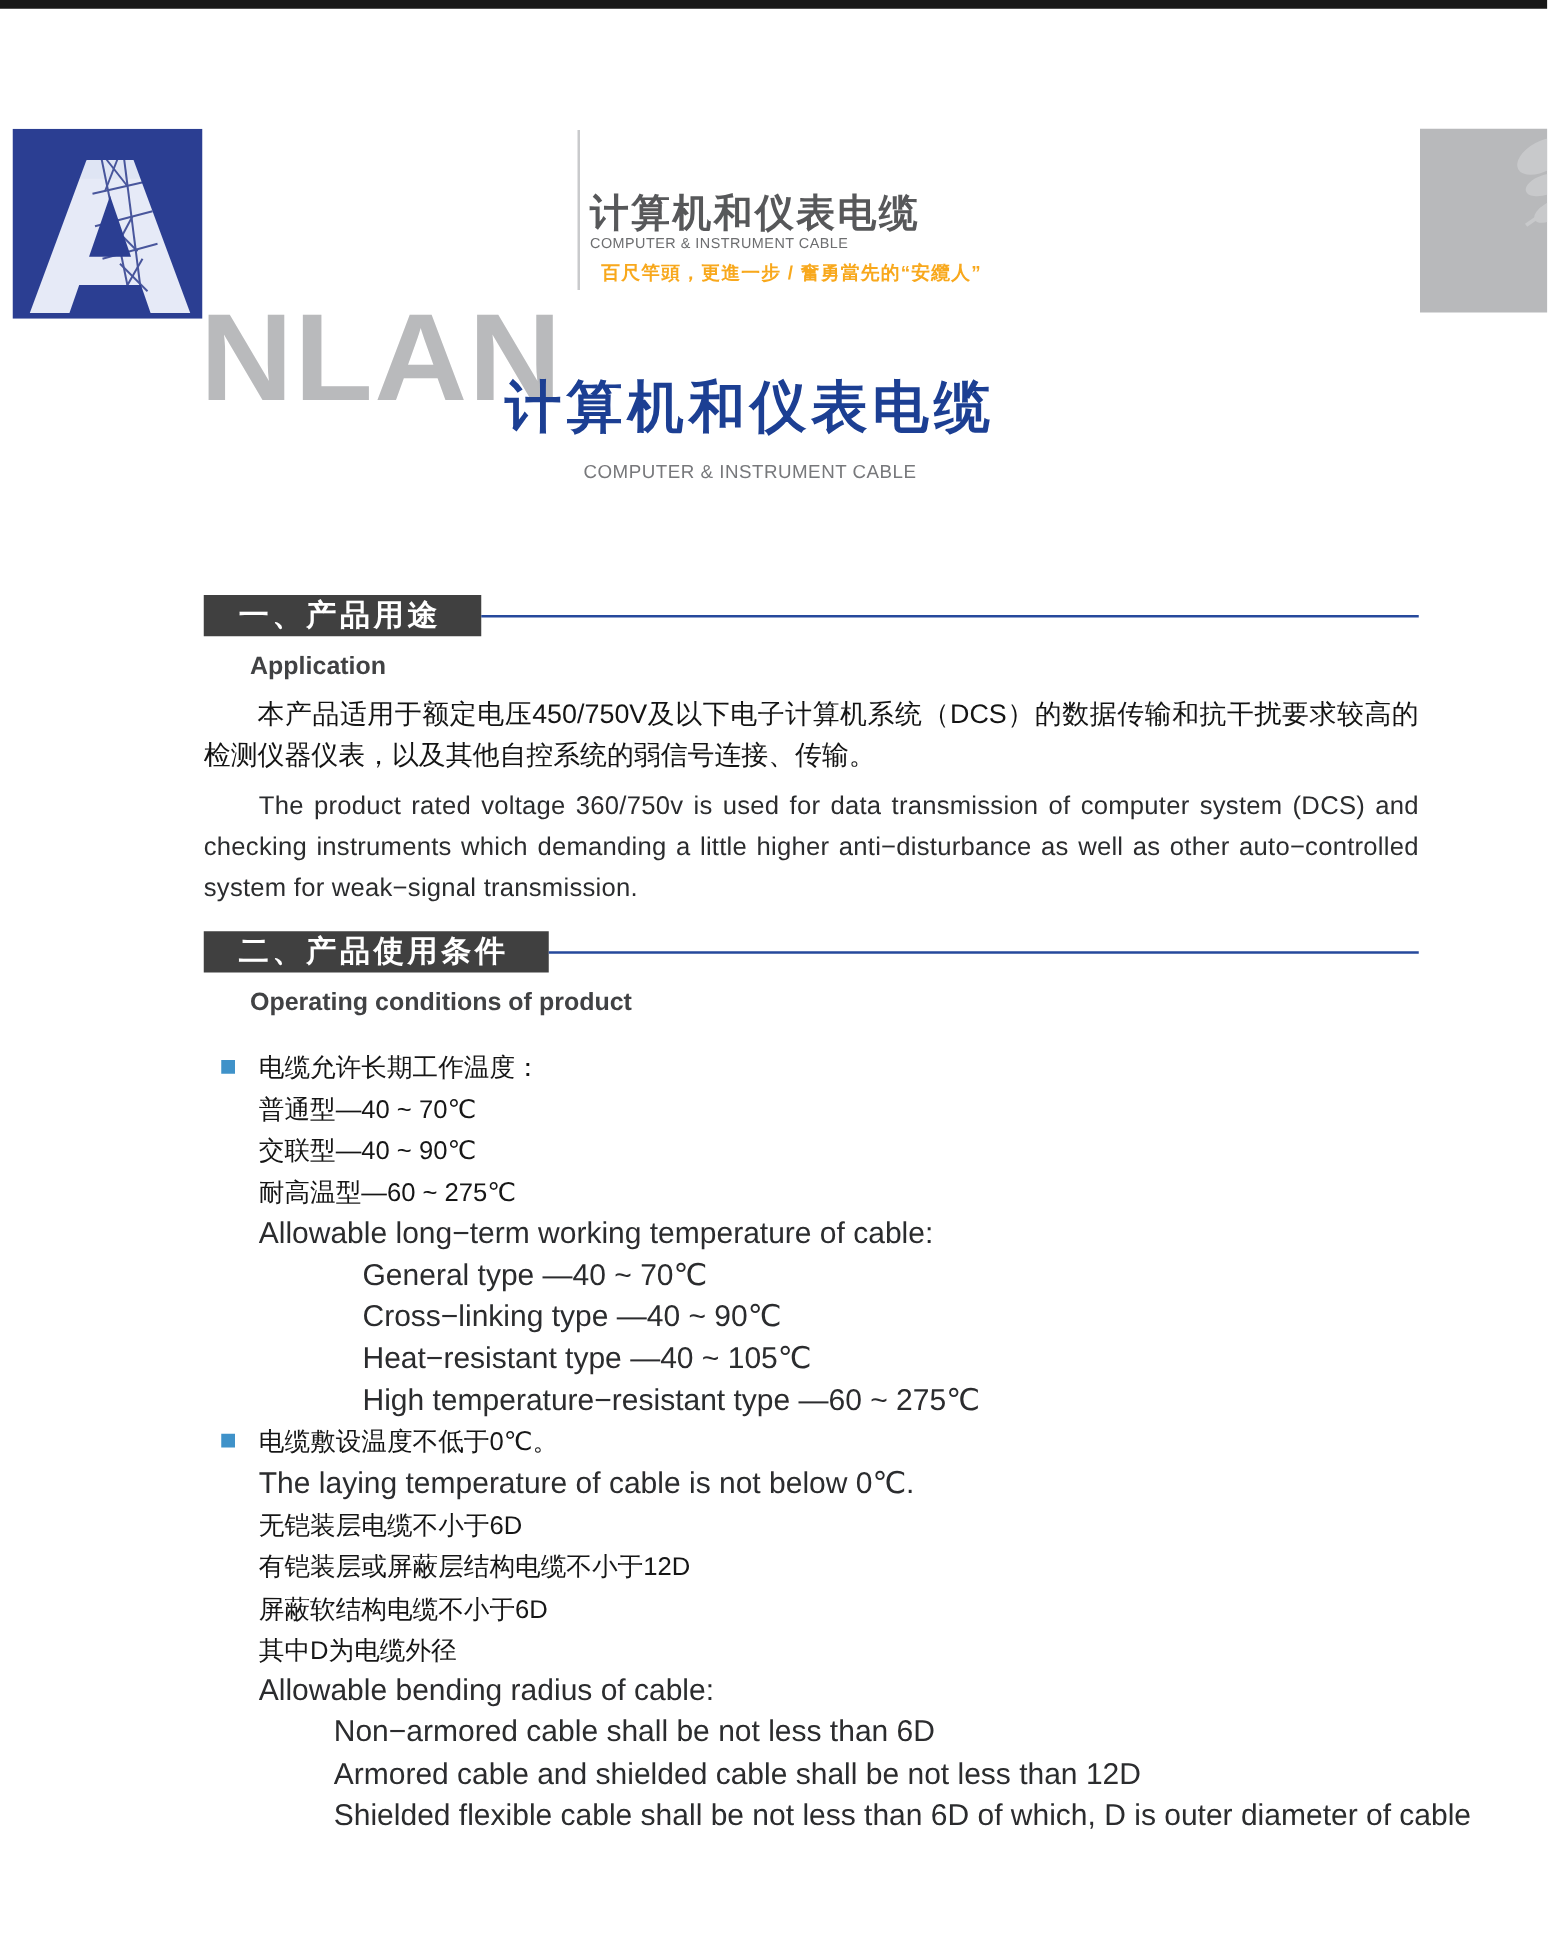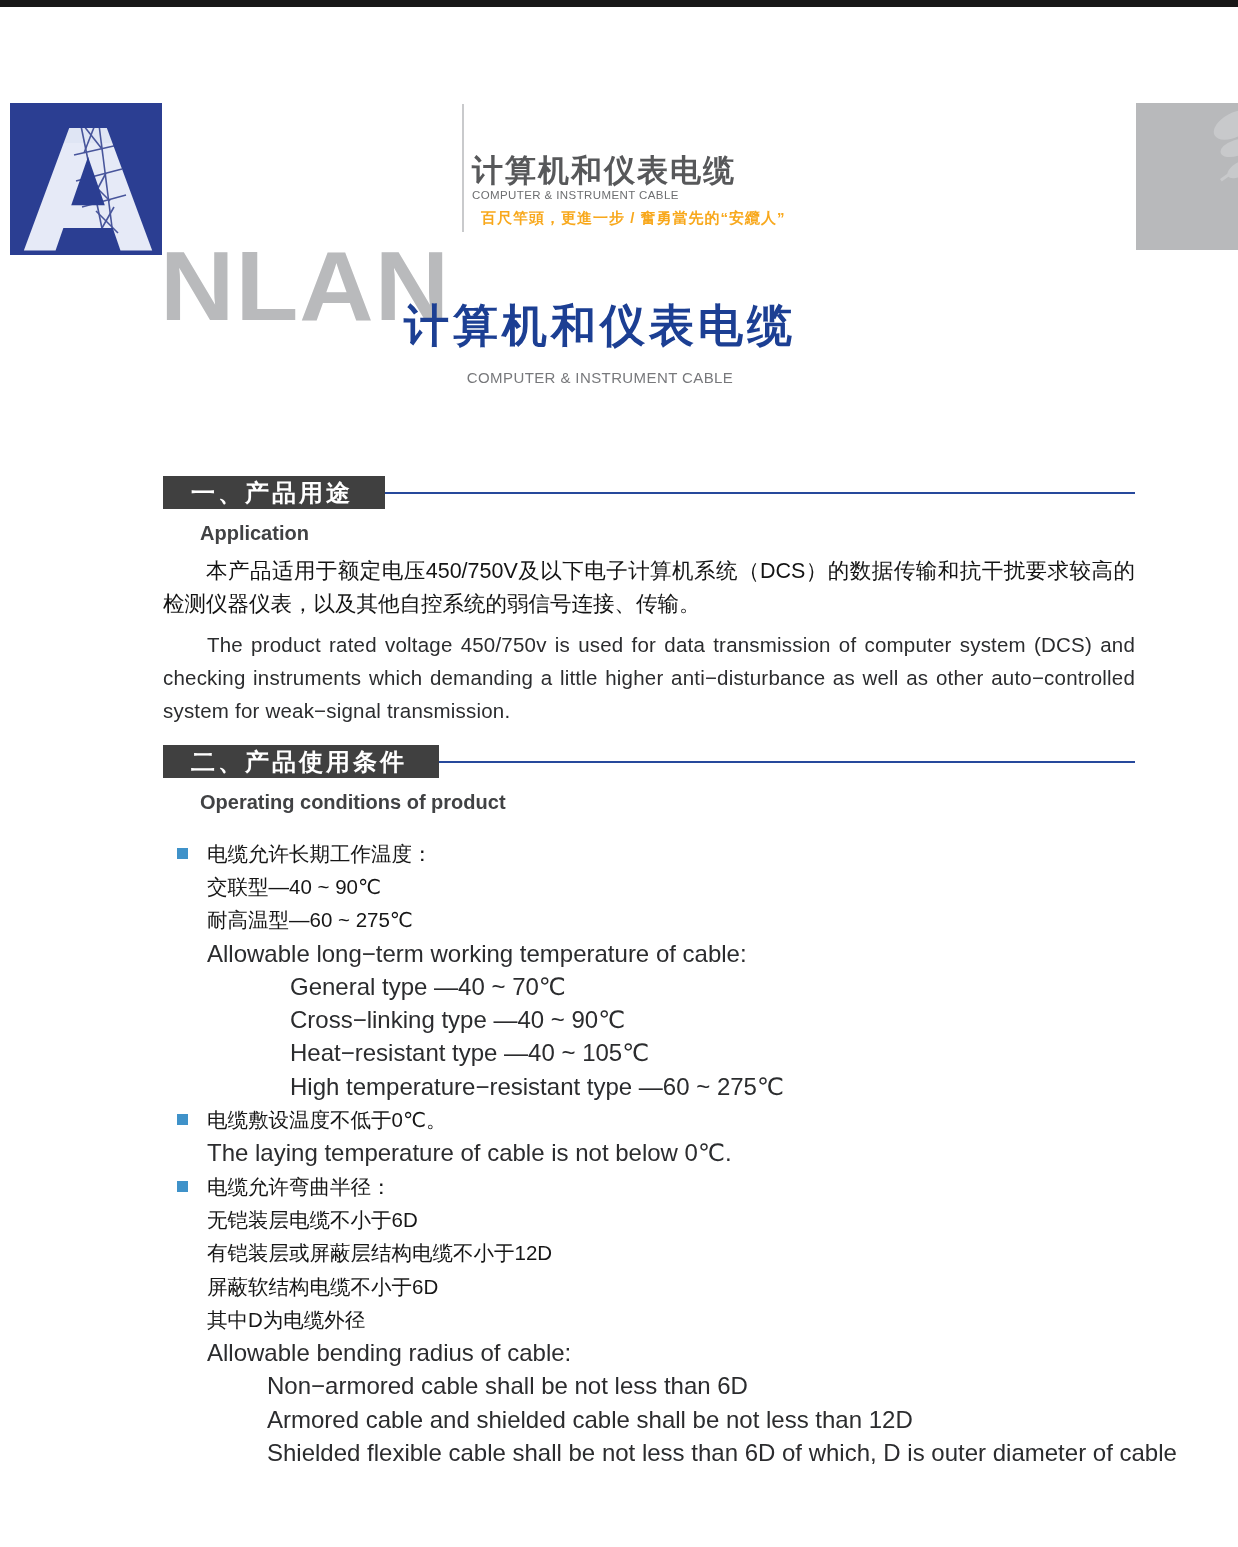--- a/index.html
+++ b/index.html
@@ -108,32 +108,35 @@
   </div>
 
   <div class="content">
 
     <div class="sec-bar">
       <div class="sec-box">一、产品用途</div>
       <div class="sec-rule"></div>
     </div>
     <div class="sec-sub">Application</div>
     <div class="para para-cn">本产品适用于额定电压450/750V及以下电子计算机系统（DCS）的数据传输和抗干扰要求较高的检测仪器仪表，以及其他自控系统的弱信号连接、传输。</div>
-    <div class="para para-en">The product rated voltage 450/750v is used for data transmission of computer system (DCS) and checking instruments which demanding a little higher anti−disturbance as well as other auto−controlled system for weak−signal transmission.</div>
+    <div class="para para-en">The product rated voltage 360/750v is used for data transmission of computer system (DCS) and checking instruments which demanding a little higher anti−disturbance as well as other auto−controlled system for weak−signal transmission.</div>
 
     <div class="sec-bar sec2">
       <div class="sec-box">二、产品使用条件</div>
       <div class="sec-rule"></div>
     </div>
     <div class="sec-sub">Operating conditions of product</div>
 
     <div class="list">
       <div class="line">
           <span class="sq"></span>
           <span>电缆允许长期工作温度：</span>
+        </div>
+      <div class="line">
+          <span>普通型—40 ~ 70℃</span>
         </div>
       <div class="line">
           <span>交联型—40 ~ 90℃</span>
         </div>
       <div class="line">
           <span>耐高温型—60 ~ 275℃</span>
         </div>
       <div class="line en">
           <span>Allowable long−term working temperature of cable:</span>
         </div>
@@ -148,24 +151,20 @@
         </div>
       <div class="line en ind1">
           <span>High temperature−resistant type —60 ~ 275℃</span>
         </div>
       <div class="line">
           <span class="sq"></span>
           <span>电缆敷设温度不低于0℃。</span>
         </div>
       <div class="line en">
           <span>The laying temperature of cable is not below 0℃.</span>
-        </div>
-      <div class="line">
-          <span class="sq"></span>
-          <span>电缆允许弯曲半径：</span>
         </div>
       <div class="line">
           <span>无铠装层电缆不小于6D</span>
         </div>
       <div class="line">
           <span>有铠装层或屏蔽层结构电缆不小于12D</span>
         </div>
       <div class="line">
           <span>屏蔽软结构电缆不小于6D</span>
         </div>

